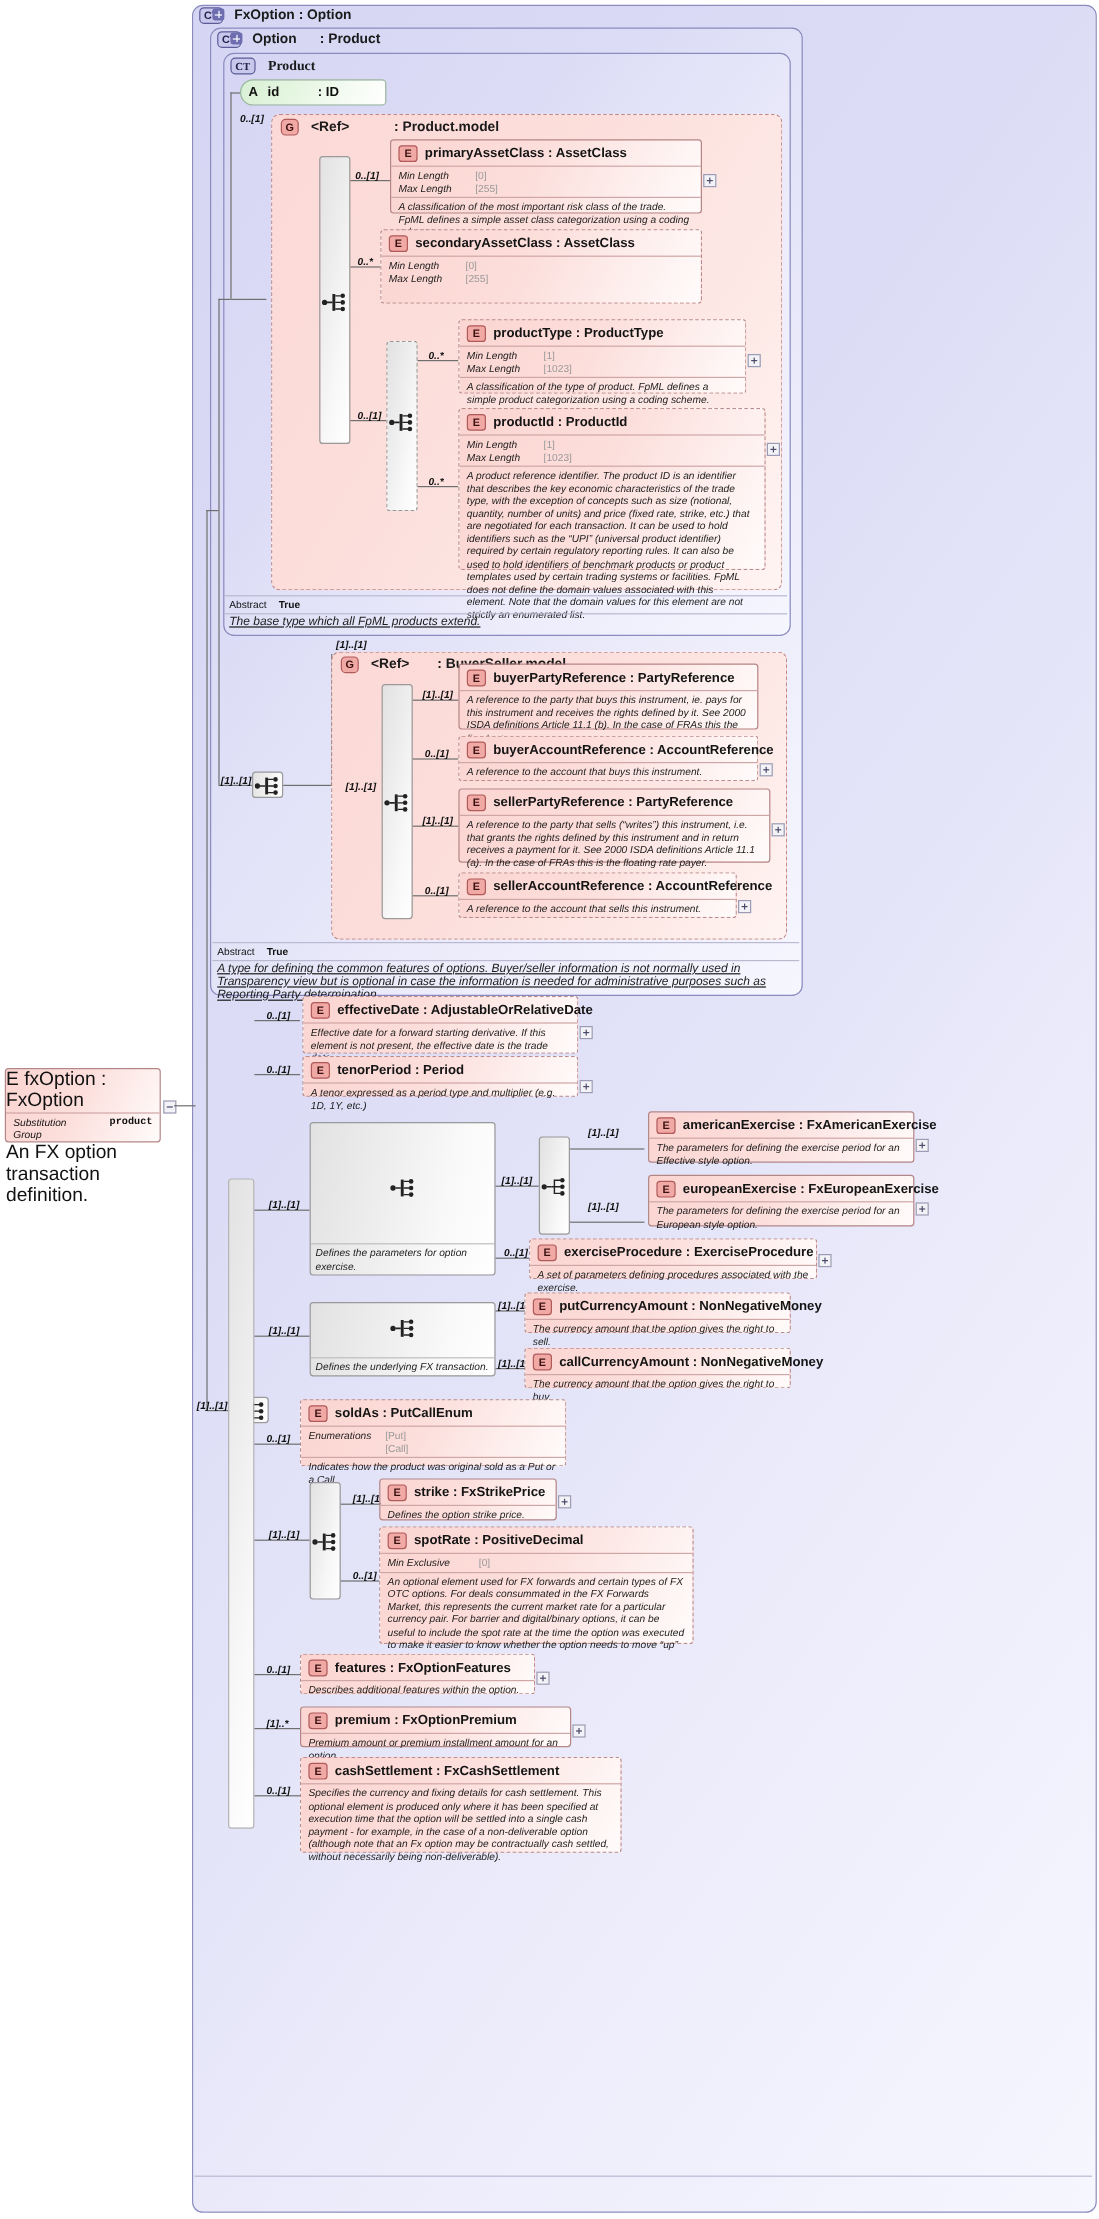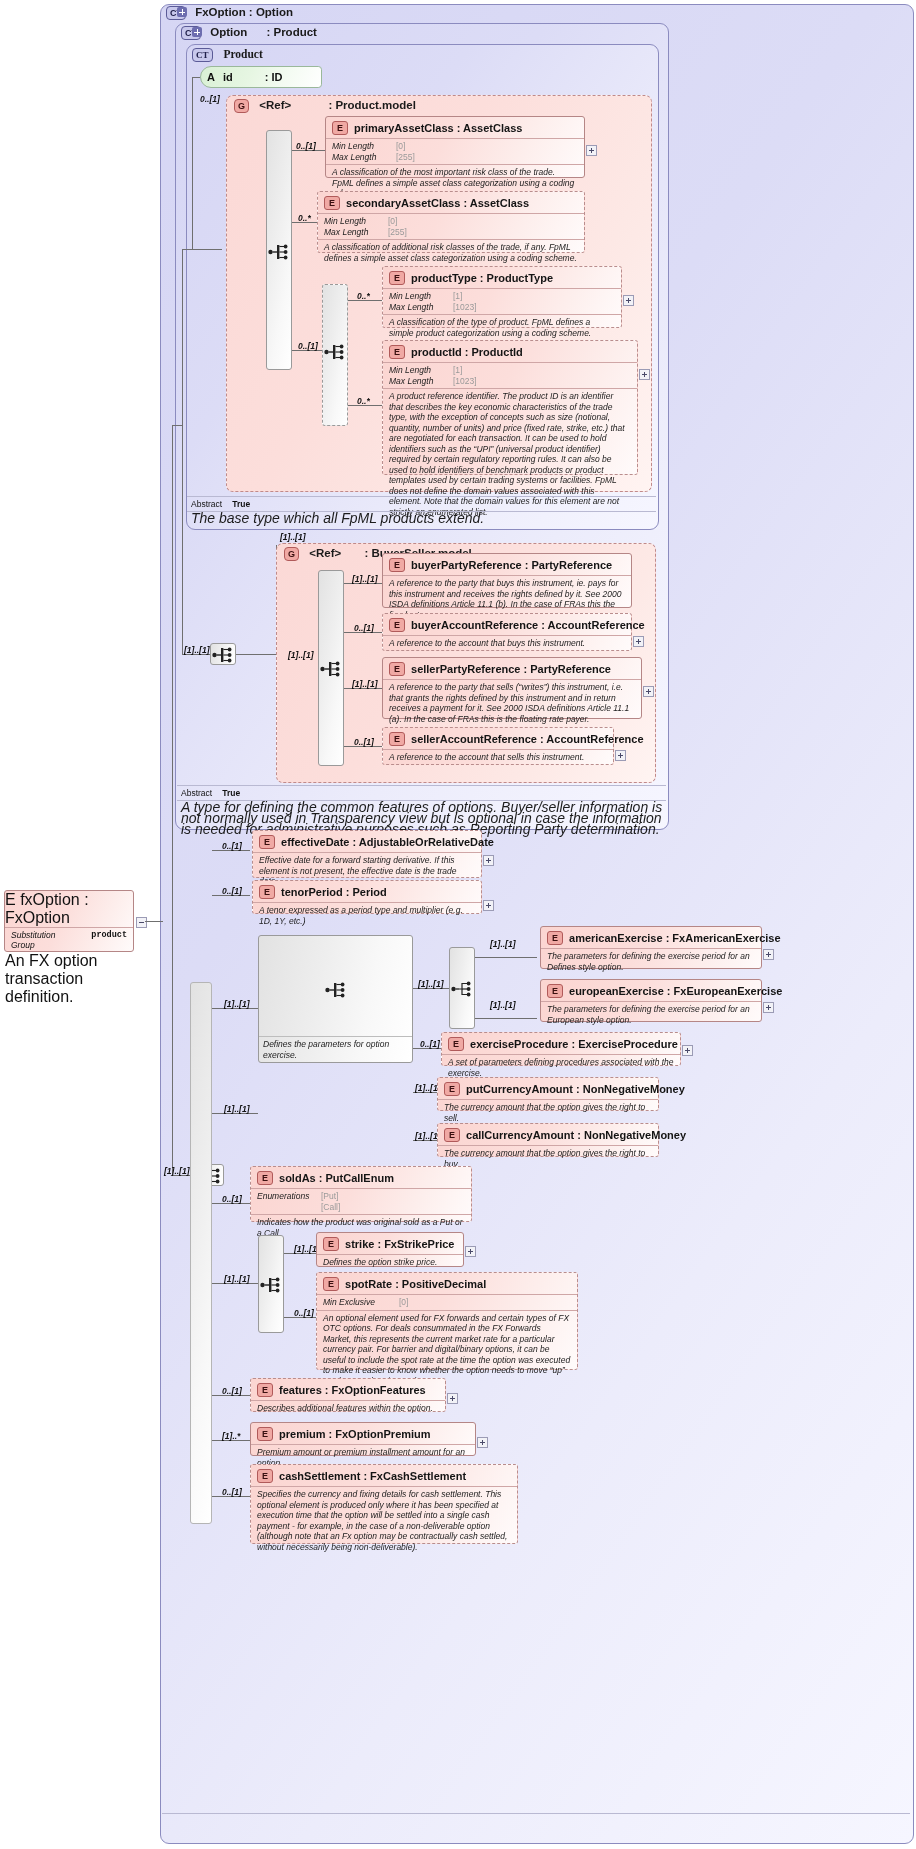--- a/index.html
+++ b/index.html
@@ -56,21 +56,21 @@
 
   
   .expand{position:absolute;width:9px;height:9px;border:1px solid #9b9bb5;background:#f2f2f7;}
   .expand::before{content:"";position:absolute;left:1.5px;top:3.5px;width:5px;height:1px;background:#4a4a6a;}
   .expand.plus::after{content:"";position:absolute;left:3.5px;top:1.5px;width:1px;height:5px;background:#4a4a6a;}
 
   
   .absrow{position:absolute;font-size:8.5px;color:#111;display:flex;gap:10px;align-items:center;}
   .absrow .k{}
   .absrow .v{font-weight:bold;}
-  .docline{position:absolute;font-size:14px;font-style:italic;color:#1c1c1c;line-height:11px;}
+  .docline{position:absolute;font-size:10px;font-style:italic;color:#1c1c1c;line-height:11px;text-decoration:underline;}
   .hr{position:absolute;height:1px;background:#b9b9d2;}
 
   
   .root-node{position:absolute;box-sizing:border-box;border:1px solid #b58686;border-radius:3px;
      background:linear-gradient(115deg,#fbd5d1 0%,#fcdedb 45%,#fdeeec 75%,#fffbfb 100%);}
   .root-node .sub{border-top:1px solid #cfa6a6;font-size:8.5px;padding:2px 6px;display:flex;gap:10px;}
   .root-node .sub .k{font-style:italic;}
   .root-node .sub .v{font-weight:bold;font-family:"Liberation Mono",monospace;font-size:8.5px;}
 </style>
 </head>
@@ -163,21 +163,20 @@
     <div class="facets">
       <div class="frow">
           <span class="fname">Min Length</span>
           <span class="fval">[0]</span>
         </div>
       <div class="frow">
           <span class="fname">Max Length</span>
           <span class="fval">[255]</span>
         </div>
     </div>
-    <div class="desc">A classification of additional risk classes of the trade, if any. FpML defines a simple asset class categorization using a coding scheme.</div>
   </div>
 
   <div class="ln lnh" style="left:292px;top:350px;width:30px;"></div>
   <div class="card" style="left:298px;top:341px;"></div>
   <div class="card" style="left:298px;top:341px;">0..[1]</div>
   <div class="comp" style="left:322px;top:284px;width:26px;height:142px;border-style:dashed;">
     <svg class="glyph" width="22" height="18" viewBox="0 0 22 18" style="top:58px;">
       <circle cx="2.5" cy="9" r="2.2" fill="#222"></circle>
         <line x1="4.5" y1="9" x2="9" y2="9" stroke="#222" stroke-width="1.4"></line>
       <rect x="9" y="2" width="2.4" height="14" fill="#222"></rect>
@@ -425,21 +424,21 @@
     </svg>
   </div>
 
   <div class="ln lnh" style="left:475px;top:957px;width:62px;"></div>
   <div class="card" style="left:490px;top:939px;">[1]..[1]</div>
   <div class="node solid" style="left:540px;top:926px;width:222px;height:43px;">
     <div class="nhead">
       <span class="etag">E</span>
       <span>americanExercise : FxAmericanExercise</span>
     </div>
-    <div class="desc">The parameters for defining the exercise period for an Defines style option.</div>
+    <div class="desc">The parameters for defining the exercise period for an Effective style option.</div>
   </div>
   <div class="expand plus" style="left:763px;top:949px;"></div>
 
   <div class="ln lnh" style="left:475px;top:1018px;width:62px;"></div>
   <div class="card" style="left:490px;top:1000px;">[1]..[1]</div>
   <div class="node solid" style="left:540px;top:979px;width:222px;height:43px;">
     <div class="nhead">
       <span class="etag">E</span>
       <span>europeanExercise : FxEuropeanExercise</span>
     </div>
@@ -453,20 +452,34 @@
     <div class="nhead">
       <span class="etag">E</span>
       <span>exerciseProcedure : ExerciseProcedure</span>
     </div>
     <div class="desc">A set of parameters defining procedures associated with the exercise.</div>
   </div>
   <div class="expand plus" style="left:682px;top:1045px;"></div>
 
   <div class="ln lnh" style="left:212px;top:1113px;width:46px;"></div>
   <div class="card" style="left:224px;top:1104px;">[1]..[1]</div>
+  <div class="comp" style="left:258px;top:1085px;width:155px;height:62px;">
+    <svg class="glyph" width="22" height="18" viewBox="0 0 22 18" style="top:12px;">
+      <circle cx="2.5" cy="9" r="2.2" fill="#222"></circle>
+        <line x1="4.5" y1="9" x2="9" y2="9" stroke="#222" stroke-width="1.4"></line>
+      <rect x="9" y="2" width="2.4" height="14" fill="#222"></rect>
+      <line x1="11.4" y1="3.5" x2="16" y2="3.5" stroke="#222" stroke-width="1.1"></line>
+      <line x1="11.4" y1="9" x2="16" y2="9" stroke="#222" stroke-width="1.1"></line>
+      <line x1="11.4" y1="14.5" x2="16" y2="14.5" stroke="#222" stroke-width="1.1"></line>
+      <circle cx="17.6" cy="3.5" r="1.9" fill="#222"></circle>
+        <circle cx="17.6" cy="9" r="1.9" fill="#222"></circle>
+        <circle cx="17.6" cy="14.5" r="1.9" fill="#222"></circle>
+    </svg>
+    <div class="gdesc">Defines the underlying FX transaction.</div>
+  </div>
 
   <div class="ln lnh" style="left:413px;top:1092px;width:28px;"></div>
   <div class="card" style="left:415px;top:1083px;">[1]..[1]</div>
   <div class="node" style="left:437px;top:1077px;width:222px;height:34px;">
     <div class="nhead">
       <span class="etag">E</span>
       <span>putCurrencyAmount : NonNegativeMoney</span>
     </div>
     <div class="desc">The currency amount that the option gives the right to sell.</div>
   </div>

